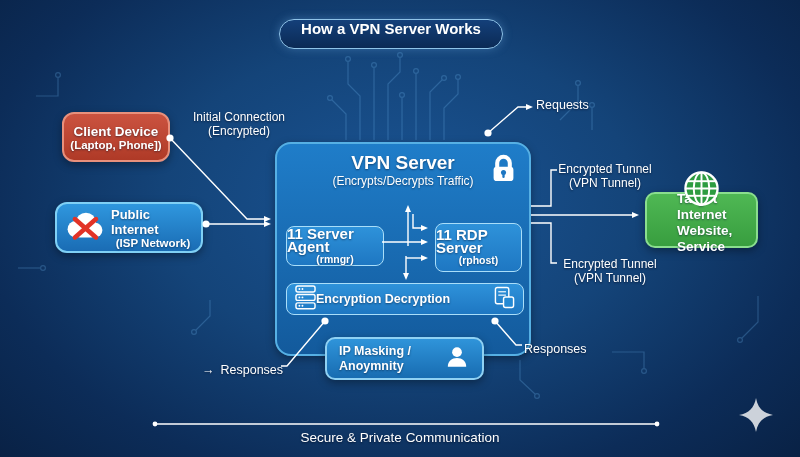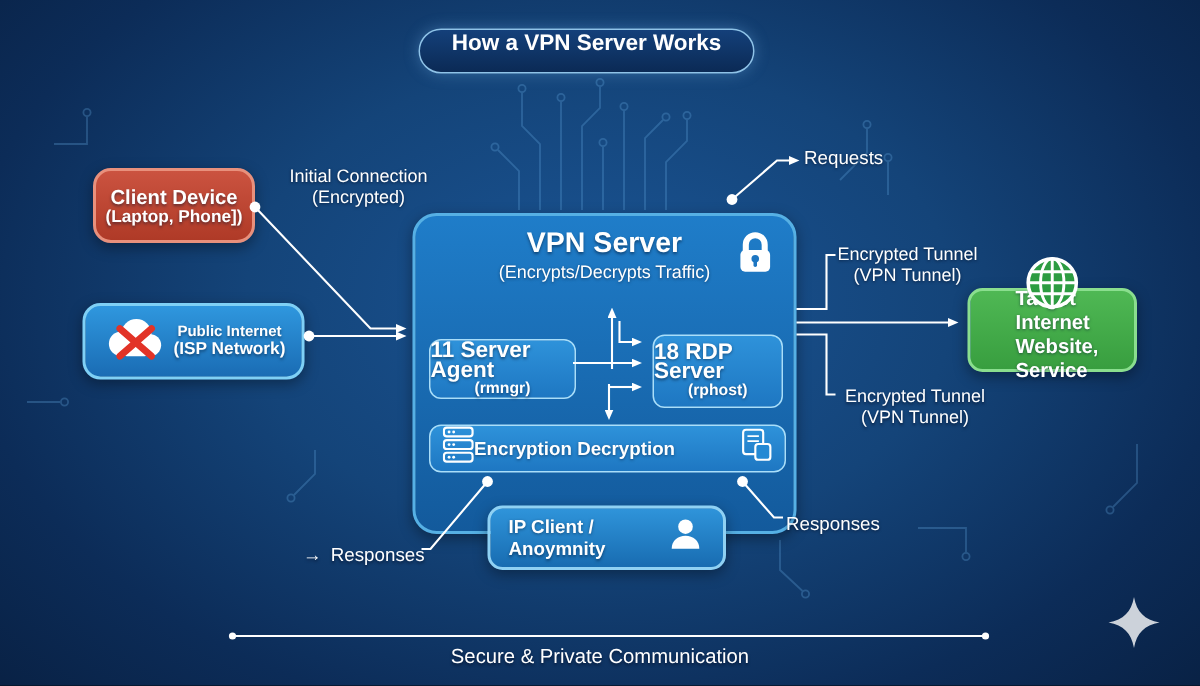--- a/index.html
+++ b/index.html
@@ -20,21 +20,21 @@
     display:flex;align-items:flex-start;justify-content:center;
     font-size:15px;font-weight:bold;box-shadow:0 0 10px rgba(120,180,235,.35);
   }
   .client-box{left:62px;top:112px;width:108px;height:50px;border-radius:12px;
     background:linear-gradient(180deg,#cb5340,#af3a27);border:2px solid #e8907c;}
   .client-box .t1{font-size:13.5px;font-weight:bold;}
   .client-box .t2{font-size:11.5px;font-weight:bold;}
   .pub-box{left:55px;top:202px;width:148px;height:51px;border-radius:12px;flex-direction:row;gap:4px;
     background:linear-gradient(180deg,#2f97de,#1a6cb4);border:2px solid #7fd0f5;padding:0 6px;}
   .pub-box .txt{display:flex;flex-direction:column;align-items:center;}
-  .pub-box .t1{font-size:10px;font-weight:bold;}
+  .pub-box .t1{font-size:13px;font-weight:bold;}
   .pub-box .t2{font-size:11.5px;font-weight:bold;}
   .vpn-box{left:275px;top:142px;width:256px;height:214px;border-radius:16px;justify-content:flex-start;
     background:linear-gradient(180deg,#1f7dc9,#135a9c);border:2px solid #56b0e4;padding-top:8px;}
   .vpn-title{font-size:19px;font-weight:bold;line-height:22px;}
   .vpn-sub{font-size:12px;line-height:14px;}
   .sub-box{position:absolute;display:flex;flex-direction:column;align-items:center;justify-content:center;
     border-radius:8px;background:linear-gradient(180deg,#2e92da,#1e77c2);border:1.5px solid #a9def9;
     text-shadow:0 1px 2px rgba(0,20,45,.5);}
   .agent-box{left:9px;top:82px;width:98px;height:40px;}
   .rdp-box{left:158px;top:79px;width:87px;height:49px;}
@@ -144,21 +144,21 @@
         <rect x="4" y="15" width="22" height="16" rx="3.5" fill="#ffffff"></rect>
         <circle cx="15" cy="21.5" r="2.8" fill="#1d76c2"></circle>
         <rect x="13.7" y="22" width="2.6" height="5.5" rx="1.3" fill="#1d76c2"></rect>
       </svg>
     </span>
     <div class="sub-box agent-box">
       <div class="s1">11 Server Agent</div>
       <div class="s2">(rmngr)</div>
     </div>
     <div class="sub-box rdp-box">
-      <div class="s1">18 RDP Server</div>
+      <div class="s1">11 RDP Server</div>
       <div class="s2">(rphost)</div>
     </div>
     <div class="sub-box enc-bar">
       <span>
         <svg width="21" height="25" viewBox="0 0 22 26" fill="none" stroke="#ffffff" stroke-width="1.5">
           <rect x="1" y="1" width="20" height="6.2" rx="2"></rect>
           <rect x="1" y="9.8" width="20" height="6.2" rx="2"></rect>
           <rect x="1" y="18.6" width="20" height="6.2" rx="2"></rect>
           <g fill="#ffffff" stroke="none">
             <circle cx="4.6" cy="4.1" r="1"></circle>
@@ -203,21 +203,21 @@
       <ellipse cx="19" cy="19" rx="8" ry="16.5" fill="none" stroke="#ffffff" stroke-width="2"></ellipse>
       <line x1="4.6" y1="11.5" x2="33.4" y2="11.5" stroke="#ffffff" stroke-width="2"></line>
       <line x1="2.5" y1="19" x2="35.5" y2="19" stroke="#ffffff" stroke-width="2"></line>
       <line x1="4.6" y1="26.5" x2="33.4" y2="26.5" stroke="#ffffff" stroke-width="2"></line>
       <line x1="19" y1="2.5" x2="19" y2="35.5" stroke="#ffffff" stroke-width="2"></line>
     </svg>
   </span>
 
   <div class="box ip-box">
     <span class="txt">
-      <span class="t1">IP Client /</span>
+      <span class="t1">IP Masking /</span>
       <span class="t2">Anoymnity</span>
     </span>
     <span>
       <svg width="26" height="26" viewBox="0 0 24 24" fill="#ffffff">
         <circle cx="12" cy="7.5" r="4.5"></circle>
         <path d="M3.5 21c0-5 3.8-8 8.5-8s8.5 3 8.5 8z"></path>
       </svg>
     </span>
   </div>
 

